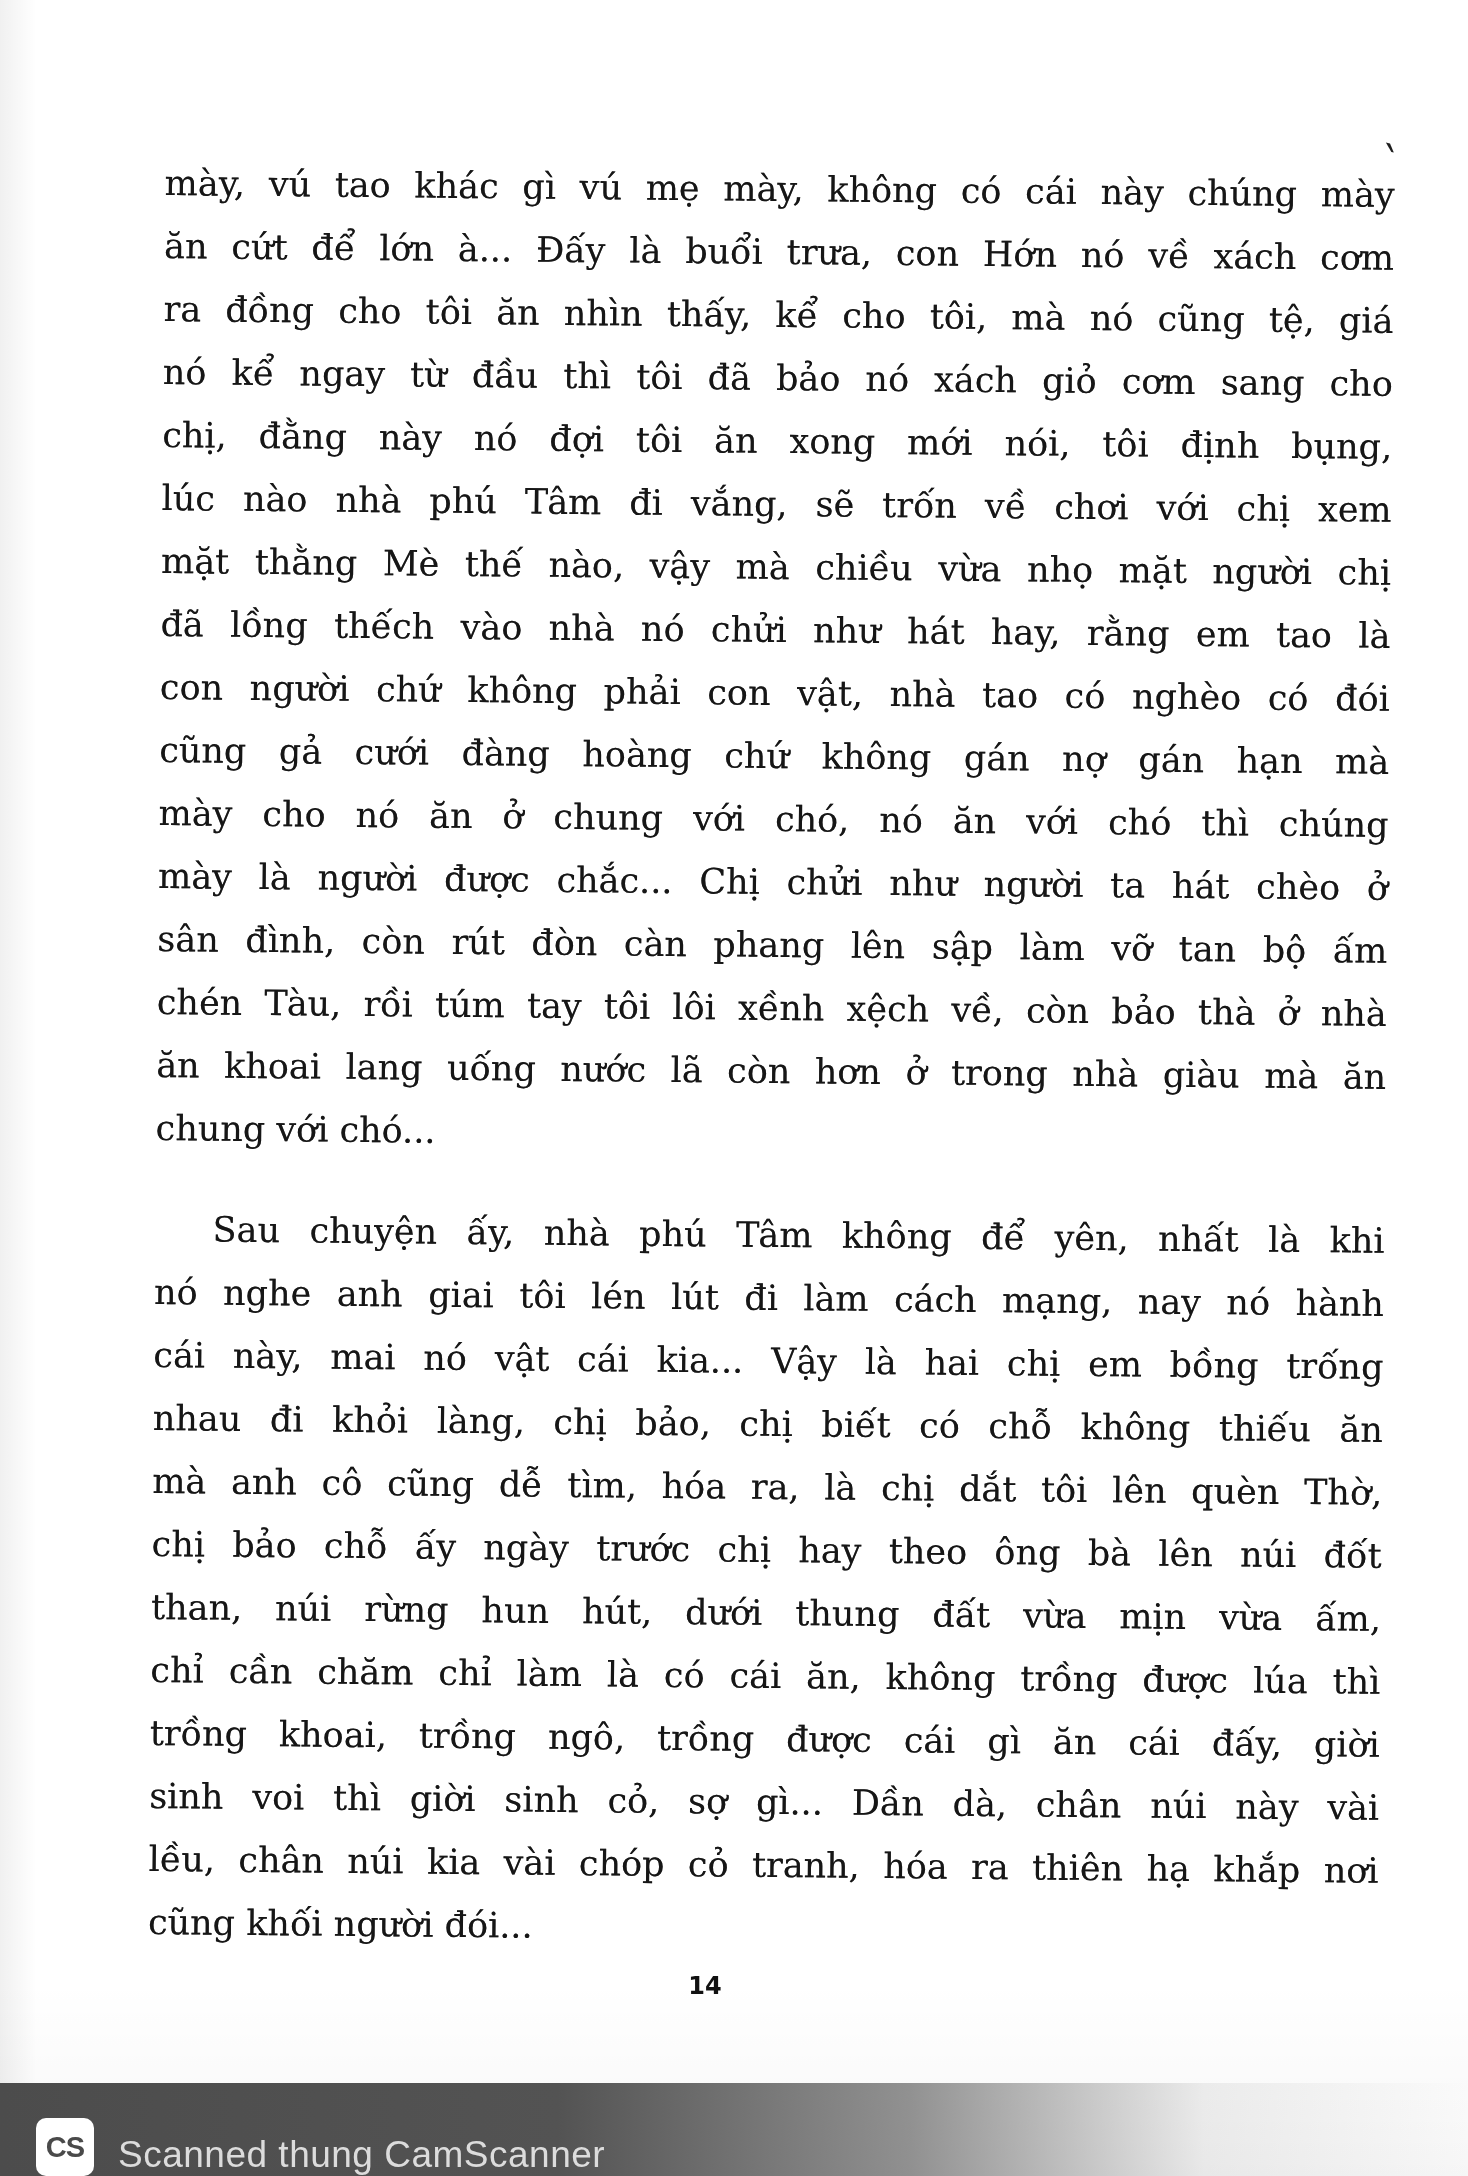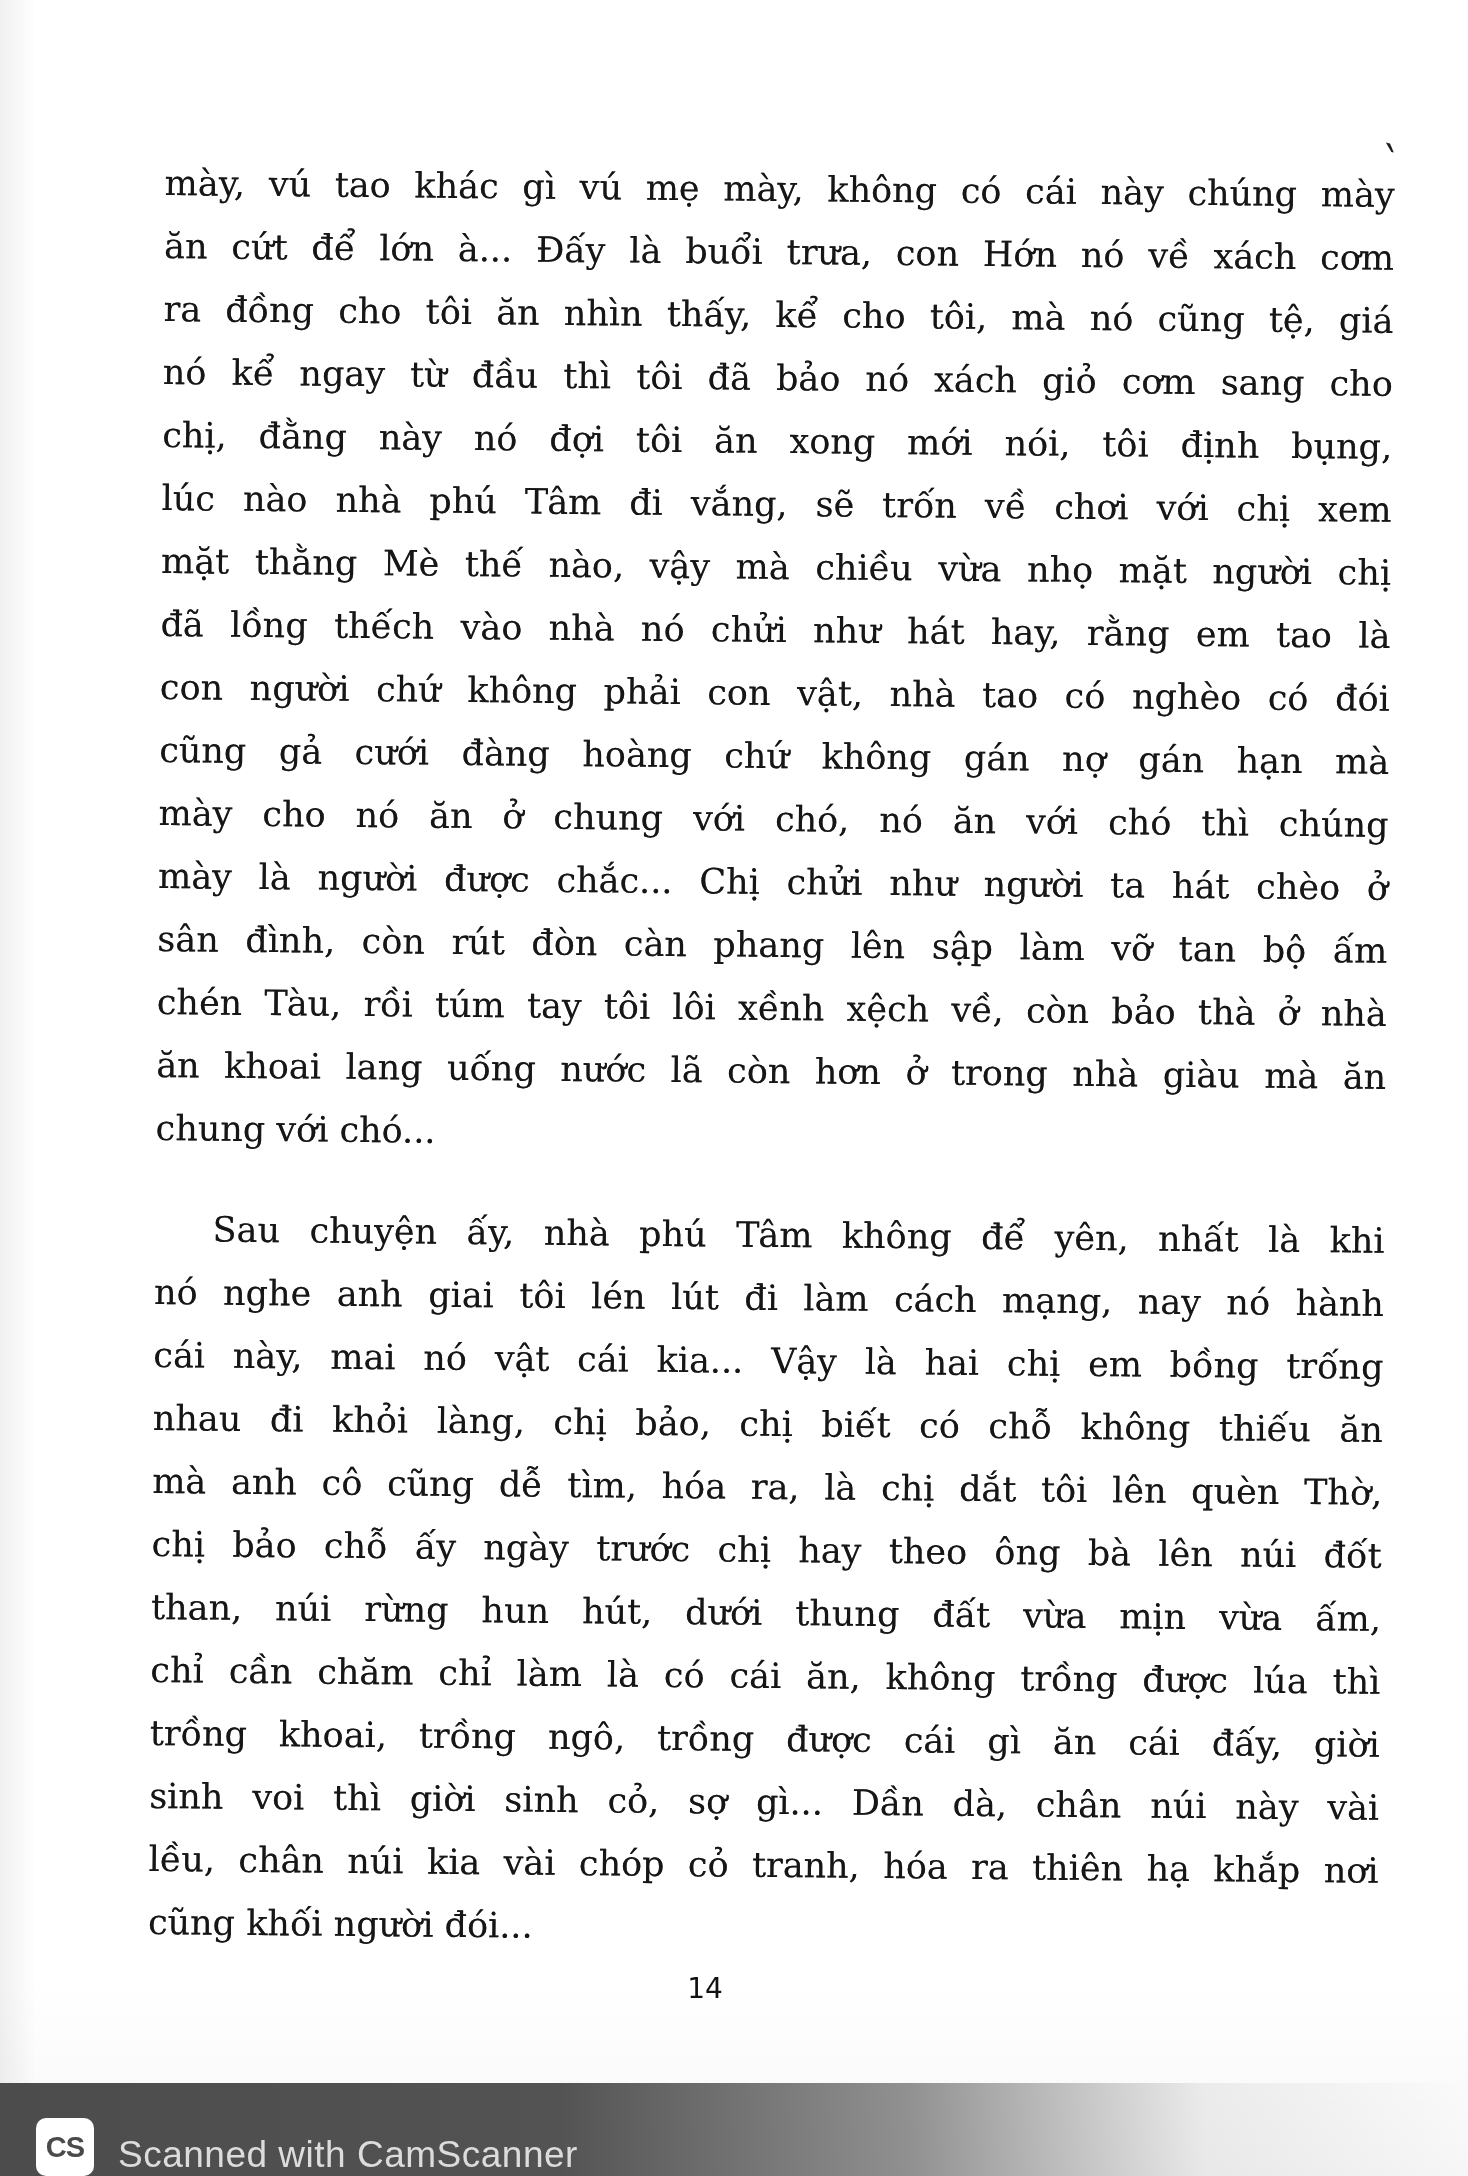--- a/index.html
+++ b/index.html
@@ -37,21 +37,21 @@
   .line.indent{text-indent:58px;}
   .stray-mark{
     position:absolute;left:1378px;top:138px;
     font-size:44px;color:#1d1d1d;
     transform:rotate(12deg);
   }
   .page-number{
     position:absolute;left:635px;top:1972px;width:140px;
     text-align:center;
     font-family:"DejaVu Sans", sans-serif;
-    font-weight:normal;font-size:28px;color:#111;
+    font-weight:bold;font-size:24px;color:#111;
   }
   .watermark-bar{
     position:absolute;left:0;right:0;bottom:0;height:93px;
     background:linear-gradient(90deg,
       #4c4c4c 0%, #535353 38%,
       rgba(110,110,110,0.75) 62%,
       rgba(190,190,190,0.25) 82%,
       rgba(240,240,240,0) 100%);
     display:flex;align-items:flex-end;
     padding-left:36px;box-sizing:border-box;gap:24px;
@@ -110,16 +110,16 @@
         <div class="line last">cũng khối người đói...</div>
       </div>
     </div>
 
   <div class="page-number">14</div>
 
   <div class="watermark-bar">
     <div class="cs-logo">
       <span>CS</span>
     </div>
-    <div class="wm-text">Scanned with CamScanner</div>
+    <div class="wm-text">Scanned thung CamScanner</div>
   </div>
 
 </div>
 
 </body></html>

